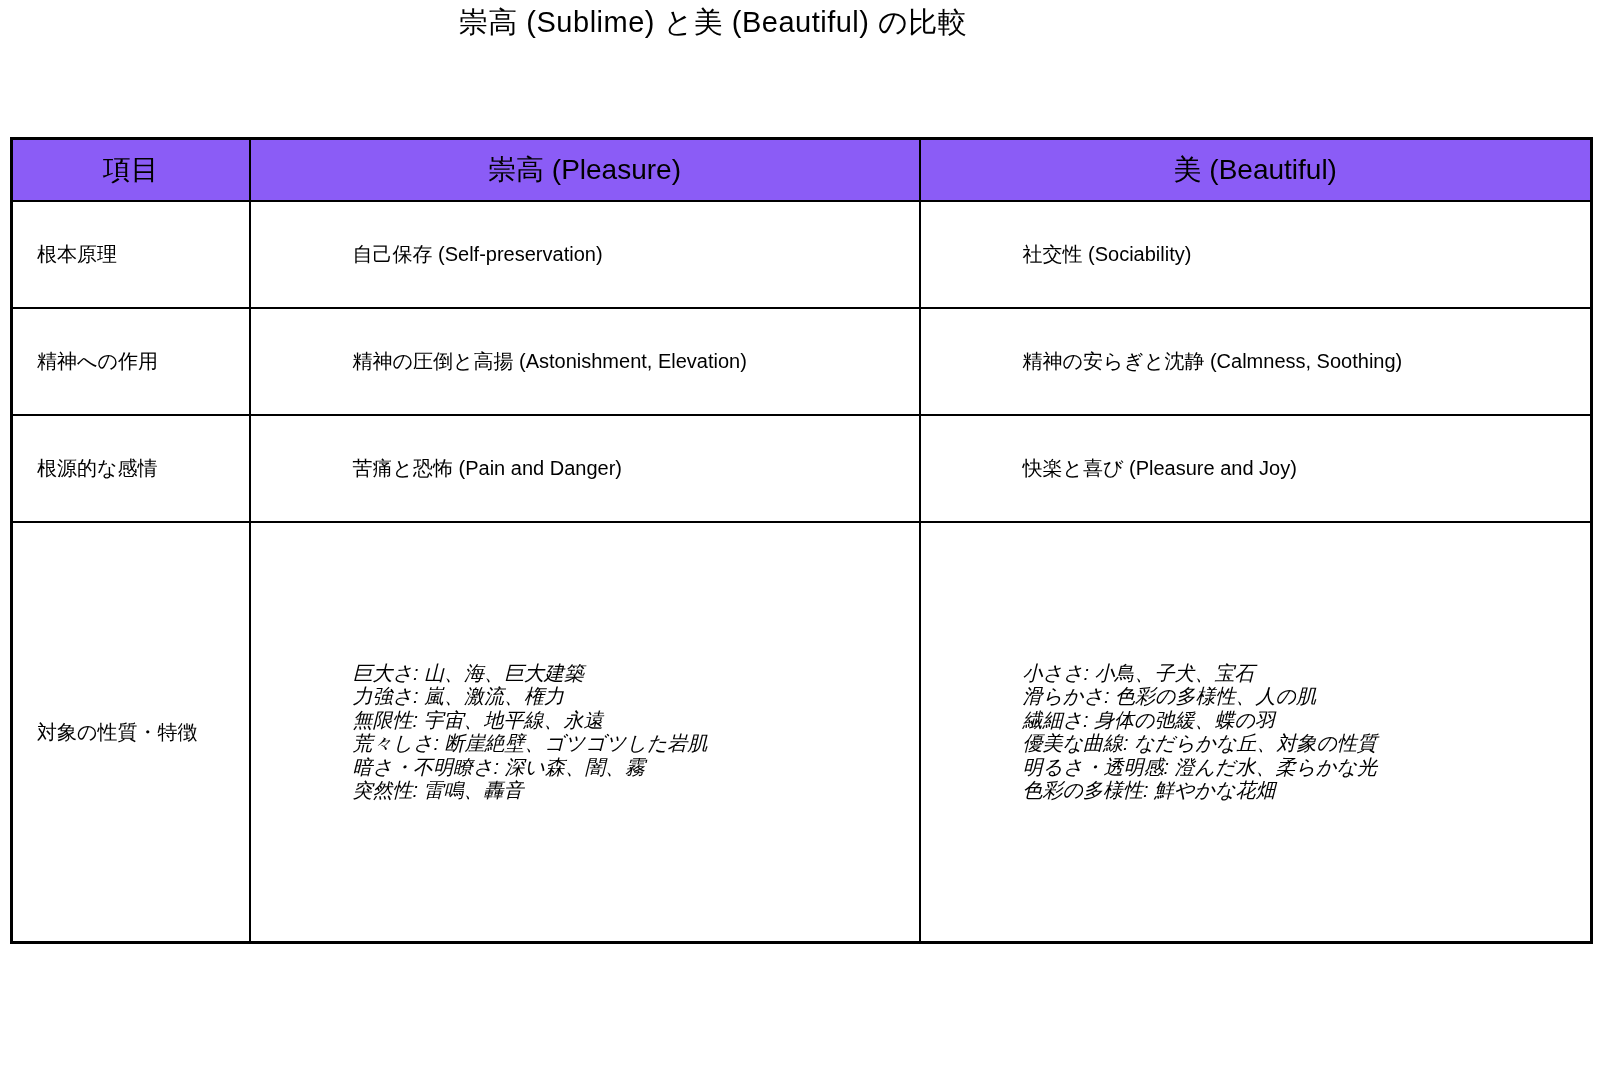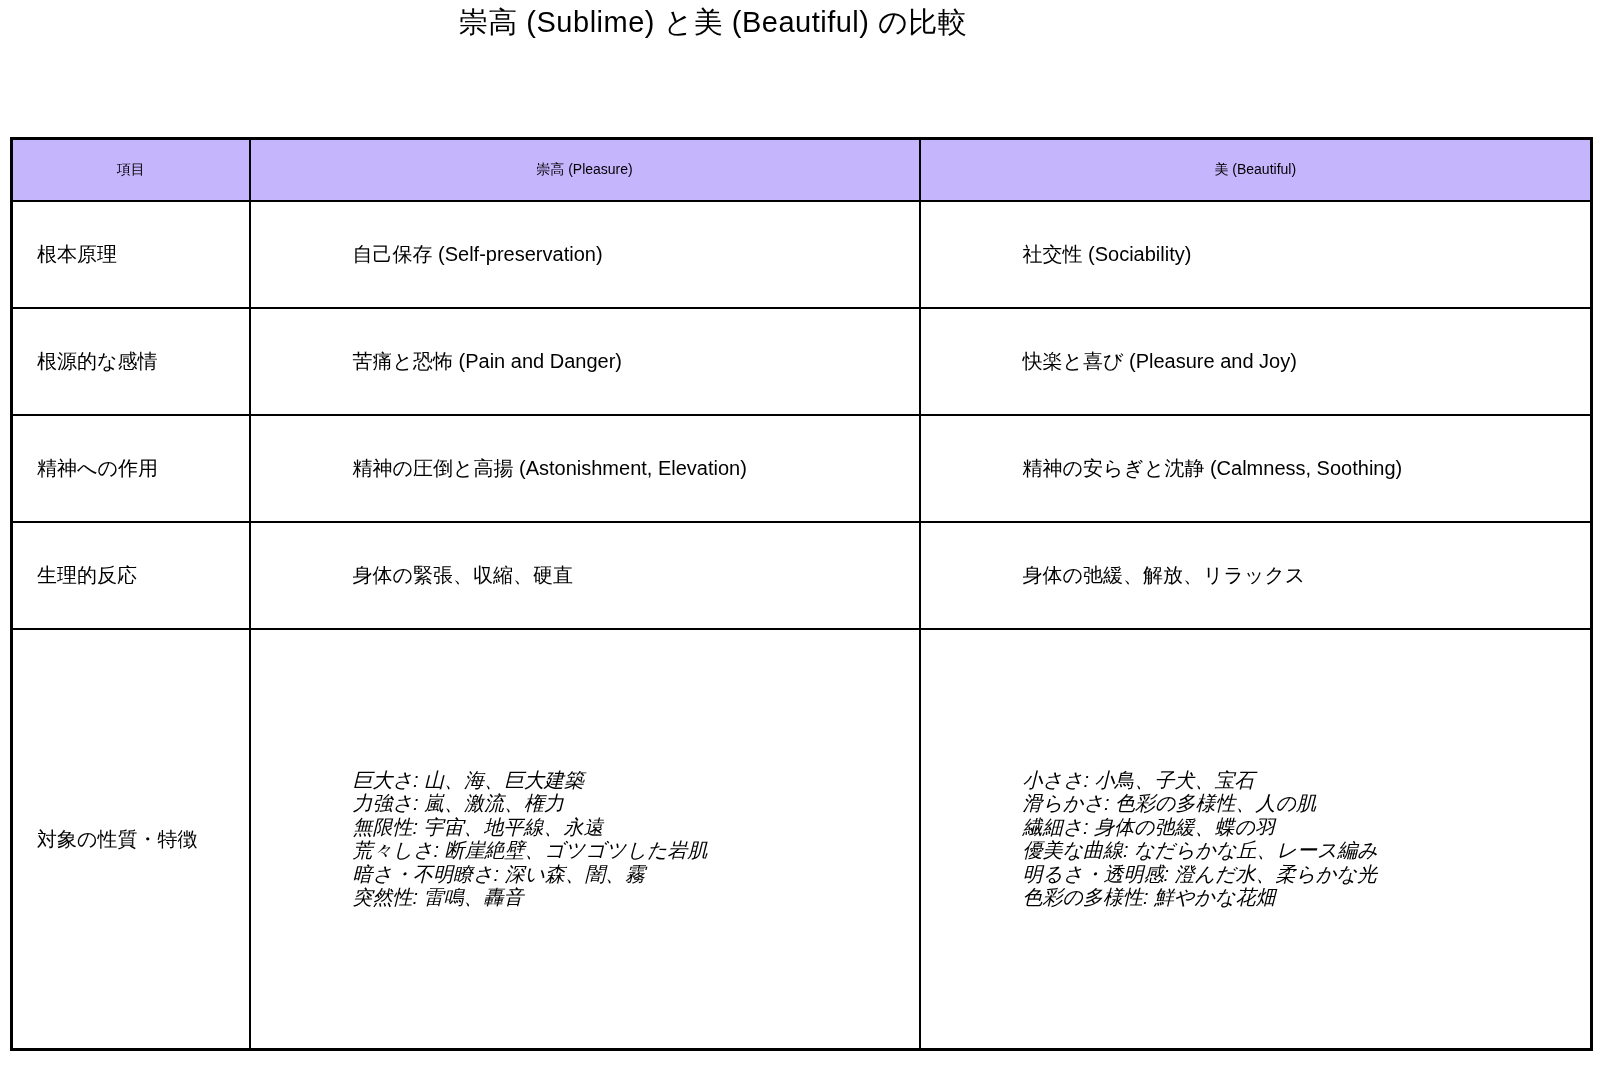--- a/index.html
+++ b/index.html
@@ -38,24 +38,24 @@
   col.c2 { width: 670px; }
   col.c3 { width: 672px; }
   th, td {
     border: 2px solid #000000;
     vertical-align: middle;
     padding: 0;
     overflow: hidden;
   }
   thead th {
     height: 60px;
-    background: #c4b5fd;
+    background: #8b5cf6;
     text-align: center;
     font-weight: 400;
-    font-size: 14px;
+    font-size: 28px;
   }
   tbody td { height: 105px; }
   tr.row-tall td { height: 418px; }
   td.label-cell { padding-left: 24px; text-align: left; }
   td.value-cell { padding-left: 102px; text-align: left; }
   .line { line-height: 23.5px; font-style: italic; }
 </style>
 </head>
 <body>
 
@@ -74,47 +74,42 @@
       <th>美 (Beautiful)</th>
     </tr>
   </thead>
   <tbody>
     <tr>
       <td class="label-cell">根本原理</td>
       <td class="value-cell">自己保存 (Self-preservation)</td>
       <td class="value-cell">社交性 (Sociability)</td>
     </tr>
     <tr>
-      <td class="label-cell">根源的な感情</td>
-      <td class="value-cell">苦痛と恐怖 (Pain and Danger)</td>
-      <td class="value-cell">快楽と喜び (Pleasure and Joy)</td>
-    </tr>
-    <tr>
       <td class="label-cell">精神への作用</td>
       <td class="value-cell">精神の圧倒と高揚 (Astonishment, Elevation)</td>
       <td class="value-cell">精神の安らぎと沈静 (Calmness, Soothing)</td>
     </tr>
     <tr>
-      <td class="label-cell">生理的反応</td>
-      <td class="value-cell">身体の緊張、収縮、硬直</td>
-      <td class="value-cell">身体の弛緩、解放、リラックス</td>
+      <td class="label-cell">根源的な感情</td>
+      <td class="value-cell">苦痛と恐怖 (Pain and Danger)</td>
+      <td class="value-cell">快楽と喜び (Pleasure and Joy)</td>
     </tr>
     <tr class="row-tall">
       <td class="label-cell">対象の性質・特徴</td>
       <td class="value-cell">
         <div class="line">巨大さ: 山、海、巨大建築</div>
         <div class="line">力強さ: 嵐、激流、権力</div>
         <div class="line">無限性: 宇宙、地平線、永遠</div>
         <div class="line">荒々しさ: 断崖絶壁、ゴツゴツした岩肌</div>
         <div class="line">暗さ・不明瞭さ: 深い森、闇、霧</div>
         <div class="line">突然性: 雷鳴、轟音</div>
       </td>
       <td class="value-cell">
         <div class="line">小ささ: 小鳥、子犬、宝石</div>
         <div class="line">滑らかさ: 色彩の多様性、人の肌</div>
         <div class="line">繊細さ: 身体の弛緩、蝶の羽</div>
-        <div class="line">優美な曲線: なだらかな丘、レース編み</div>
+        <div class="line">優美な曲線: なだらかな丘、対象の性質</div>
         <div class="line">明るさ・透明感: 澄んだ水、柔らかな光</div>
         <div class="line">色彩の多様性: 鮮やかな花畑</div>
       </td>
     </tr>
   </tbody>
 </table>
 
 </body></html>

